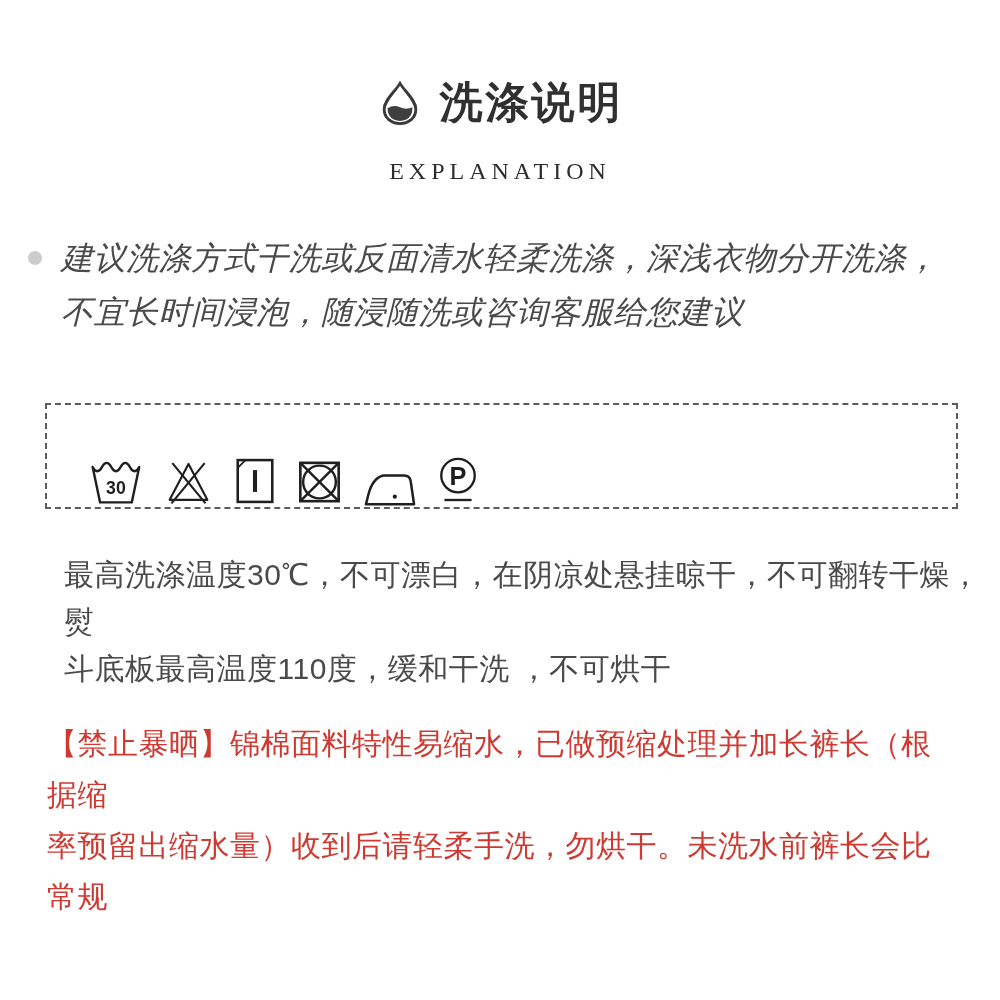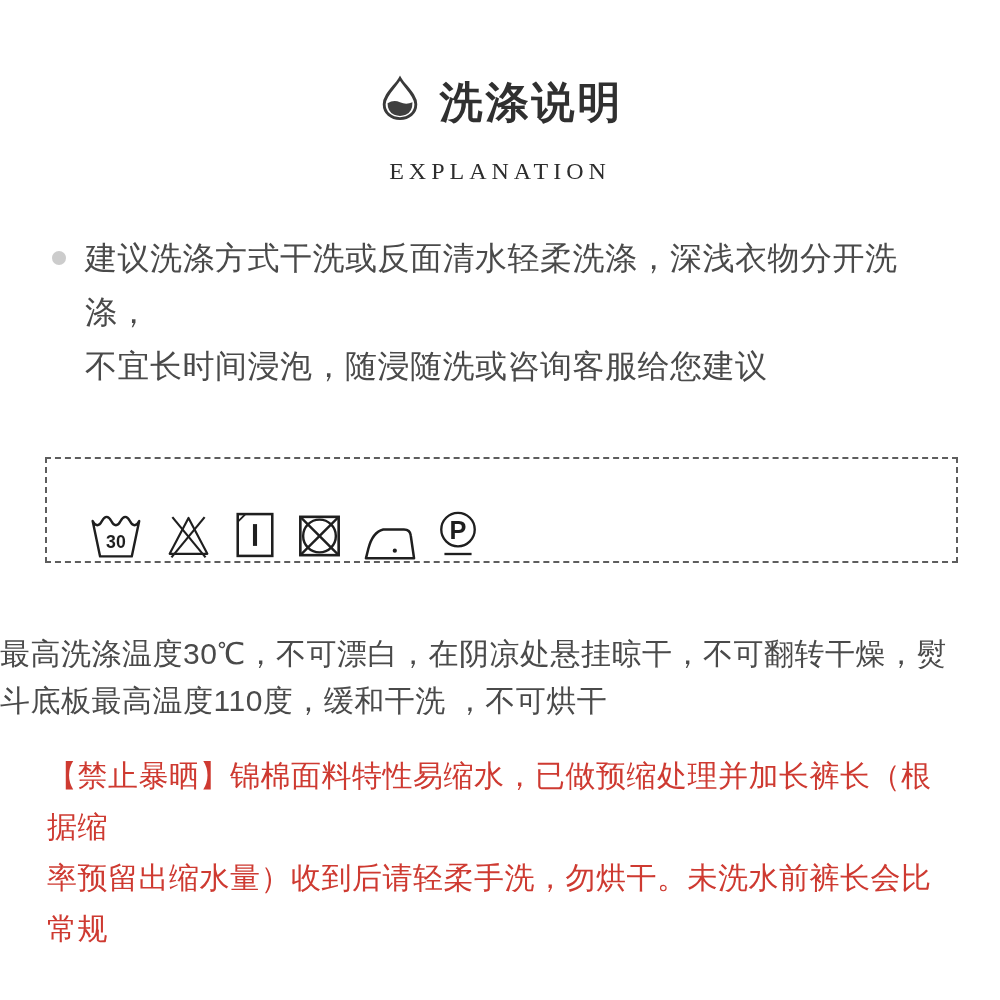--- a/index.html
+++ b/index.html
@@ -4,44 +4,44 @@
 <style>
   html, body { margin:0; padding:0; }
   body {
     width:1000px; height:1000px;
     background:#ffffff;
     font-family:"Liberation Sans", sans-serif;
     overflow:hidden;
   }
   
   .header { padding-top:74px; text-align:center; }
-  .title-row { display:flex; align-items:flex-start; justify-content:center; gap:17px; }
+  .title-row { display:flex; align-items:center; justify-content:center; gap:17px; }
   .page-title { margin:0; font-size:43px; font-weight:600; letter-spacing:3px; color:#303030; }
   .page-subtitle { margin-top:26px; font-family:"Liberation Serif", serif; font-size:24px; letter-spacing:5px; color:#2d2d2d; }
 
   
-  .tips { margin-top:46px; padding-left:52px; padding-right:40px; }
+  .tips { margin-top:46px; padding-left:28px; padding-right:40px;font-style:italic; }
   .tip { display:flex; align-items:flex-start; }
   .tip + .tip { margin-top:32px; }
   .dot { width:14px; height:14px; border-radius:50%; background:#cccccc; margin-top:20px; margin-right:19px; flex:none; }
   .tip-lines { font-size:32px; line-height:54px; color:#4a4a4a; letter-spacing:0.5px; }
 
   
   .care-box {
     box-sizing:border-box;
     margin:64px 0 0 45px;
     width:913px; height:106px;
     border:2px dashed #5d5d5d;
     display:flex; align-items:flex-end;
     padding-left:41px;
   }
   .care-box svg { margin-right:23px; flex:none; }
 
   
-  .care-note { margin-top:67px; font-size:30px; line-height:47px; color:#4a4a4a; letter-spacing:0.5px; }
+  .care-note { margin-top:42px; padding-left:64px; font-size:30px; line-height:47px; color:#4a4a4a; letter-spacing:0.5px; }
 
   
   .presale { margin-top:26px; padding-left:47px; padding-right:40px; font-size:30px; line-height:51px; letter-spacing:0.5px; color:#ce3a31; }
 </style>
 </head>
 <body>
 
 <div>
 
   <div class="header">

